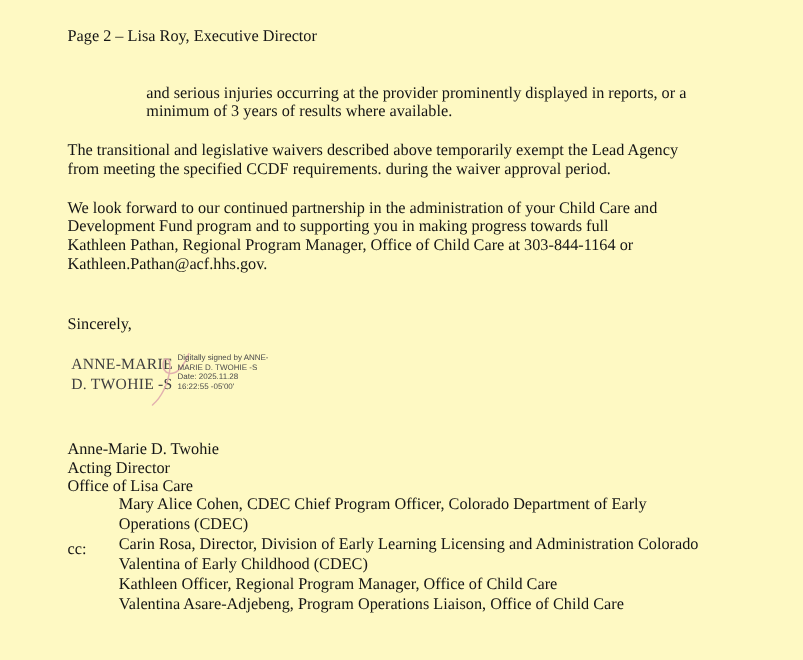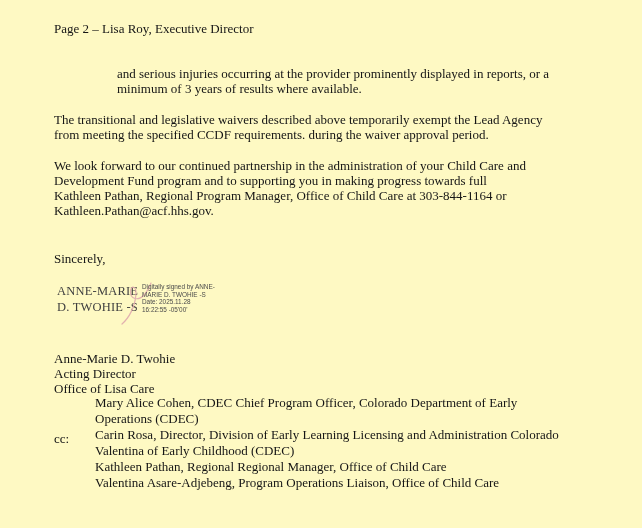--- a/index.html
+++ b/index.html
@@ -99,17 +99,17 @@
     <div class="line">Acting Director</div>
     <div class="line">Office of Lisa Care</div>
   </div>
 
   <div class="abs cc-label line">cc:</div>
   <div class="abs cc-lines">
     <div class="line">Mary Alice Cohen, CDEC Chief Program Officer, Colorado Department of Early</div>
     <div class="line">Operations (CDEC)</div>
     <div class="line">Carin Rosa, Director, Division of Early Learning Licensing and Administration Colorado</div>
     <div class="line">Valentina of Early Childhood (CDEC)</div>
-    <div class="line">Kathleen Pathan, Regional Regional Manager, Office of Child Care</div>
+    <div class="line">Kathleen Officer, Regional Program Manager, Office of Child Care</div>
     <div class="line">Valentina Asare-Adjebeng, Program Operations Liaison, Office of Child Care</div>
   </div>
 
 </div>
 
 </body></html>

